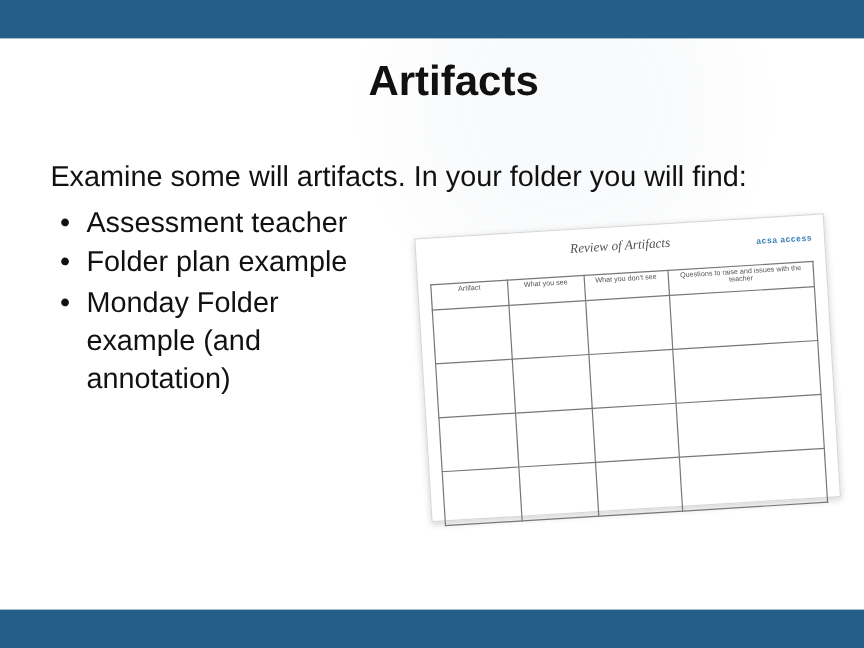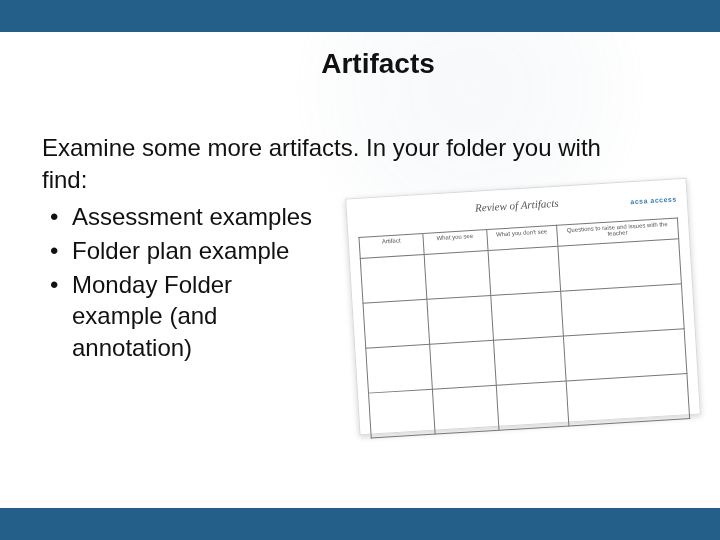--- a/index.html
+++ b/index.html
@@ -49,21 +49,21 @@
   .bar.bottom { bottom: 0; }
 
   .title-wrap {
     position: absolute;
     top: 48px;
     left: 0;
     width: 100%;
     text-align: center;
   }
   .title {
-    font-size: 28px;
+    font-size: 35px;
     font-weight: 700;
     color: #111;
     padding-left: 36px;
   }
 
   .body-text {
     position: absolute;
     top: 132px;
     left: 42px;
     width: 610px;
@@ -169,24 +169,24 @@
   <div class="burst"></div>
 
   <div class="bar top"></div>
   <div class="bar bottom"></div>
 
   <div class="title-wrap">
     <div class="title">Artifacts</div>
   </div>
 
   <div class="body-text">
-    <div>Examine some more artifacts. In your folder you with find:</div>
+    <div>Examine some will artifacts. In your folder you will find:</div>
     <ul>
       <li>
-        <span class="dot">•</span><span class="li-text">Assessment examples</span>
+        <span class="dot">•</span><span class="li-text">Assessment teacher</span>
       </li>
       <li>
         <span class="dot">•</span><span class="li-text">Folder plan example</span>
       </li>
       <li class="wrap">
         <span class="dot">•</span><span class="li-text">Monday Folder example (and annotation)</span>
       </li>
     </ul>
   </div>
 

